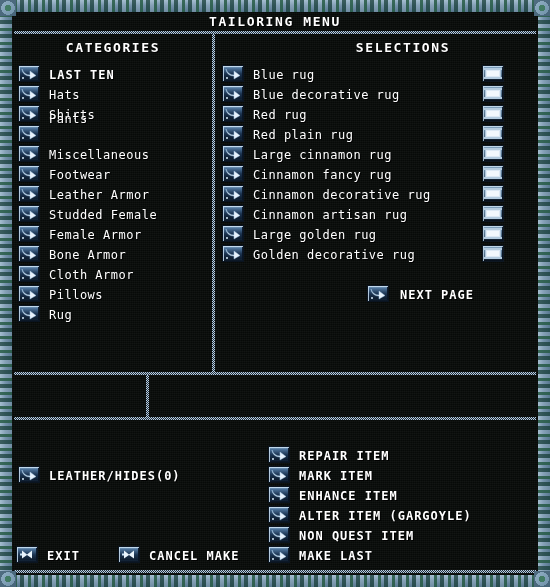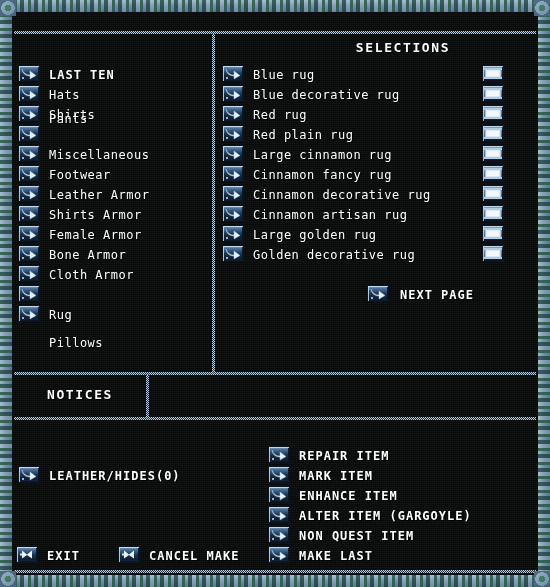--- a/index.html
+++ b/index.html
@@ -158,30 +158,31 @@
 
   <div class="frame-edge" id="edge-top"></div>
   <div class="frame-edge" id="edge-bottom"></div>
   <div class="frame-edge vert" id="edge-left"></div>
   <div class="frame-edge vert" id="edge-right"></div>
   <div class="frame-corner" id="corner-tl"></div>
   <div class="frame-corner" id="corner-tr"></div>
   <div class="frame-corner" id="corner-bl"></div>
   <div class="frame-corner" id="corner-br"></div>
 
+  <div class="title-text" style="left:0; top:14px; width:550px; text-align:center;">TAILORING MENU</div>
 
   <div class="sep-h" style="left:14px; top:31px; width:522px;"></div>
   <div class="sep-v" style="left:212px; top:34px; height:338px;"></div>
   <div class="sep-h" style="left:14px; top:372px; width:522px;"></div>
   <div class="sep-v" style="left:146px; top:375px; height:42px;"></div>
   <div class="sep-h" style="left:14px; top:417px; width:522px;"></div>
   <div class="sep-h" style="left:14px; top:570px; width:522px;"></div>
 
+  <div class="title-text" style="left:14px; top:40px; width:198px; text-align:center;">CATEGORIES</div>
   <div class="title-text" style="left:216px; top:40px; width:320px; text-align:center;padding-left:27px;">SELECTIONS</div>
-  <div class="title-text" style="left:14px; top:387px; width:132px; text-align:center;">NOTICES</div>
   <div class="ui-text" style="position:absolute; left:156px; top:388px; z-index:5;"></div>
 
   <div id="categories-list">
       <div class="btn-arrow" style="left: 18px; top: 65px;">
         <svg width="20" height="15" viewBox="0 0 20 15">
           <path d="M3 3 Q5 9 11 9 L11 5 L17 9.5 L11 13 L11 10 Q4 10 3 3 Z" fill="#e8f2fb" stroke="#9fc3e0" stroke-width=".5"></path>
           <circle cx="4" cy="12" r="1" fill="#d9ecfb"></circle>
         </svg>
       </div>
       <div class="ui-text row-label label-caps" style="left: 49px; top: 68px;">LAST TEN</div>
@@ -226,21 +227,21 @@
           <circle cx="4" cy="12" r="1" fill="#d9ecfb"></circle>
         </svg>
       </div>
       <div class="ui-text row-label" style="left: 49px; top: 188px;">Leather Armor</div>
       <div class="btn-arrow" style="left: 18px; top: 205px;">
         <svg width="20" height="15" viewBox="0 0 20 15">
           <path d="M3 3 Q5 9 11 9 L11 5 L17 9.5 L11 13 L11 10 Q4 10 3 3 Z" fill="#e8f2fb" stroke="#9fc3e0" stroke-width=".5"></path>
           <circle cx="4" cy="12" r="1" fill="#d9ecfb"></circle>
         </svg>
       </div>
-      <div class="ui-text row-label" style="left: 49px; top: 208px;">Shirts Armor</div>
+      <div class="ui-text row-label" style="left: 49px; top: 208px;">Studded Female</div>
       <div class="btn-arrow" style="left: 18px; top: 225px;">
         <svg width="20" height="15" viewBox="0 0 20 15">
           <path d="M3 3 Q5 9 11 9 L11 5 L17 9.5 L11 13 L11 10 Q4 10 3 3 Z" fill="#e8f2fb" stroke="#9fc3e0" stroke-width=".5"></path>
           <circle cx="4" cy="12" r="1" fill="#d9ecfb"></circle>
         </svg>
       </div>
       <div class="ui-text row-label" style="left: 49px; top: 228px;">Female Armor</div>
       <div class="btn-arrow" style="left: 18px; top: 245px;">
         <svg width="20" height="15" viewBox="0 0 20 15">
           <path d="M3 3 Q5 9 11 9 L11 5 L17 9.5 L11 13 L11 10 Q4 10 3 3 Z" fill="#e8f2fb" stroke="#9fc3e0" stroke-width=".5"></path>
@@ -254,21 +255,21 @@
           <circle cx="4" cy="12" r="1" fill="#d9ecfb"></circle>
         </svg>
       </div>
       <div class="ui-text row-label" style="left: 49px; top: 268px;">Cloth Armor</div>
       <div class="btn-arrow" style="left: 18px; top: 285px;">
         <svg width="20" height="15" viewBox="0 0 20 15">
           <path d="M3 3 Q5 9 11 9 L11 5 L17 9.5 L11 13 L11 10 Q4 10 3 3 Z" fill="#e8f2fb" stroke="#9fc3e0" stroke-width=".5"></path>
           <circle cx="4" cy="12" r="1" fill="#d9ecfb"></circle>
         </svg>
       </div>
-      <div class="ui-text row-label" style="left: 49px; top: 288px; margin-top: 48px;">Pillows</div>
+      <div class="ui-text row-label" style="left: 49px; top: 288px;">Pillows</div>
       <div class="btn-arrow" style="left: 18px; top: 305px;">
         <svg width="20" height="15" viewBox="0 0 20 15">
           <path d="M3 3 Q5 9 11 9 L11 5 L17 9.5 L11 13 L11 10 Q4 10 3 3 Z" fill="#e8f2fb" stroke="#9fc3e0" stroke-width=".5"></path>
           <circle cx="4" cy="12" r="1" fill="#d9ecfb"></circle>
         </svg>
       </div>
       <div class="ui-text row-label" style="left: 49px; top: 308px;">Rug</div>
     </div>
   <div id="selections-list">
       <div class="btn-arrow" style="left: 222px; top: 65px;">

